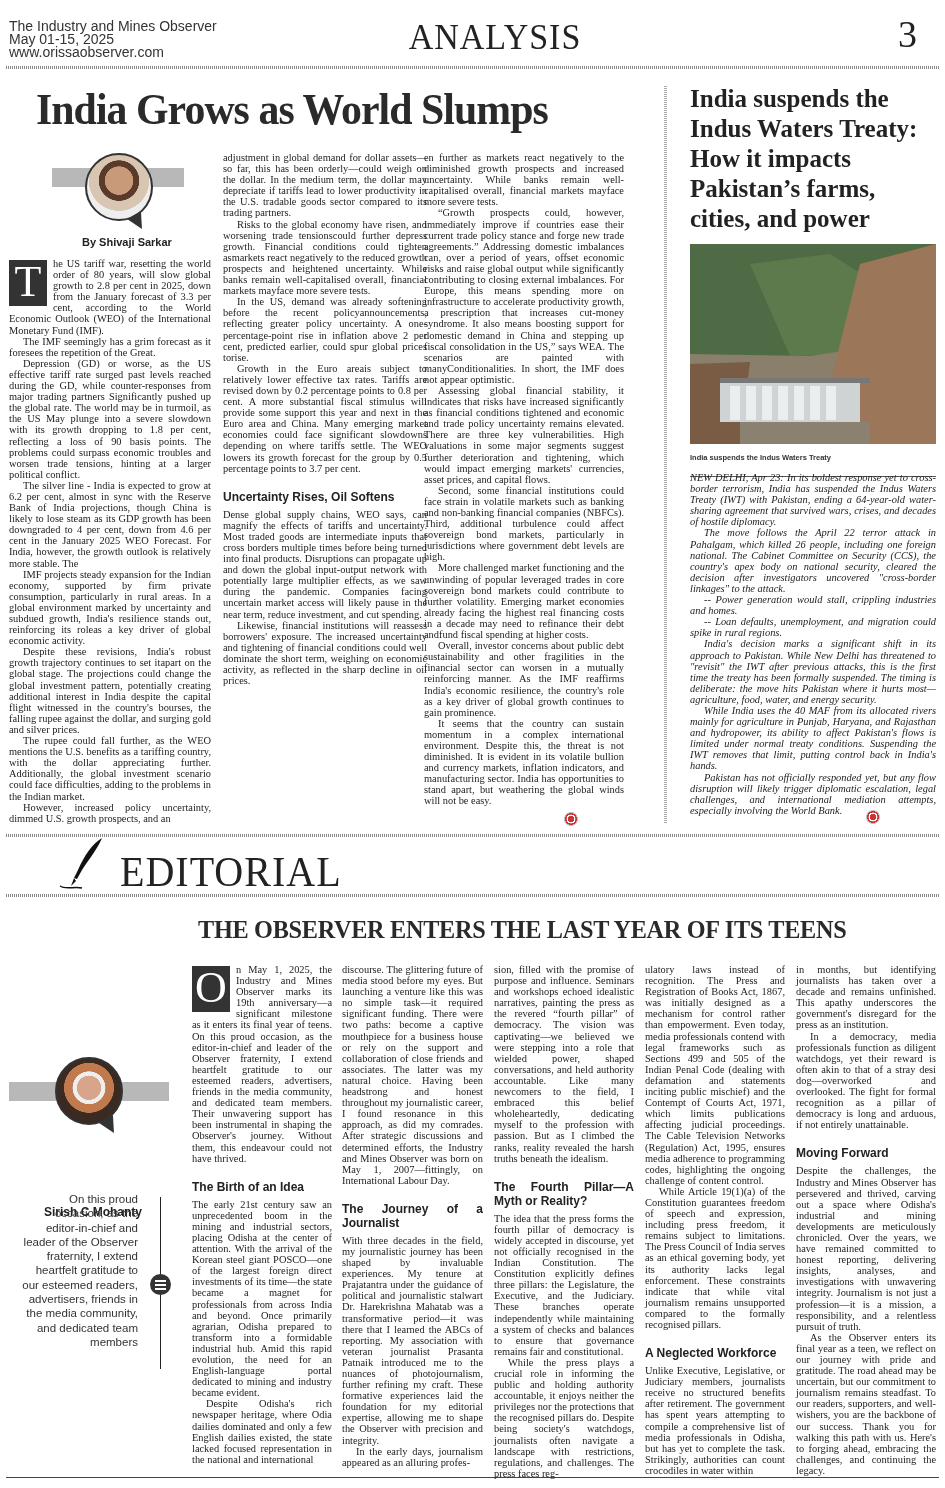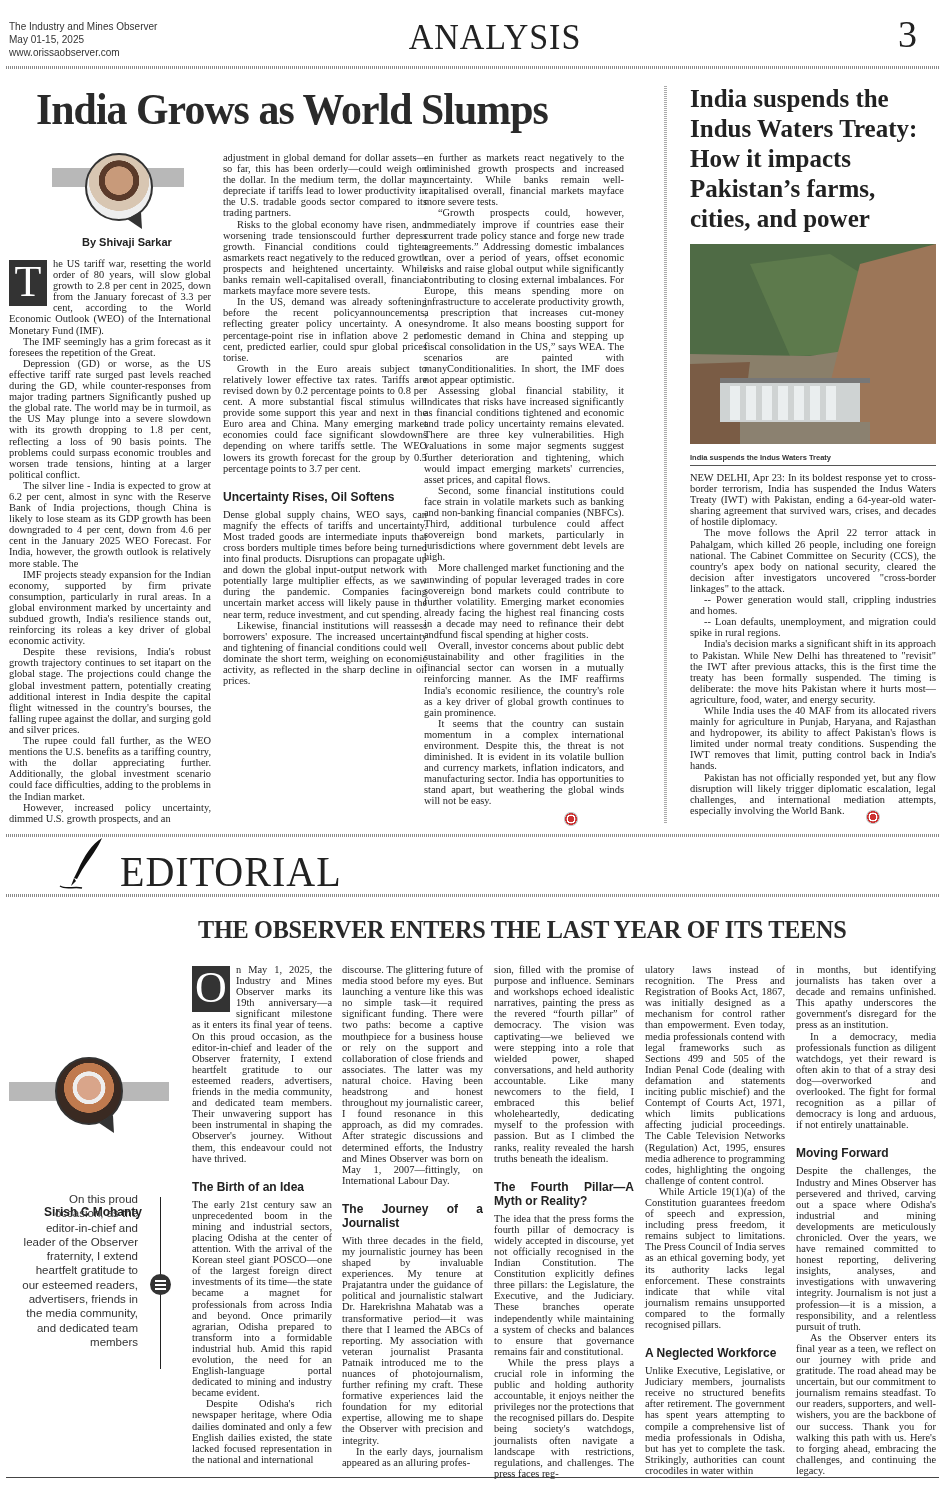--- a/index.html
+++ b/index.html
@@ -1,39 +1,39 @@
 <!DOCTYPE html>
 <html><head>
 <meta charset="utf-8">
 <style>
   * { box-sizing: border-box; margin: 0; padding: 0; }
   html, body { width: 945px; height: 1488px; background: #fff; overflow: hidden; }
   body { position: relative; font-family: "Liberation Serif", "DejaVu Serif", serif; color: #222; }
 
-  .masthead-left { position: absolute; left: 9px; top: 20px; font-family: "Liberation Sans", sans-serif; font-size: 10px; line-height: 13px; color: #333; }
+  .masthead-left { position: absolute; left: 9px; top: 20px; font-family: "Liberation Sans", sans-serif; font-size: 14px; line-height: 13px; color: #333; }
   .section-title { position: absolute; left: 0; width: 990px; top: 18px; text-align: center; font-family: "Liberation Serif", serif; font-size: 34px; letter-spacing: 1px; color: #222; transform: scaleY(1.05); }
   .page-number { position: absolute; right: 28px; top: 12px; font-size: 38px; font-family: "Liberation Serif", serif; color: #222; }
   .dotted-rule { position: absolute; left: 6px; right: 6px; height: 3px; background: repeating-linear-gradient(90deg, #888 0 1px, transparent 1px 2px); }
   .vdots { position: absolute; width: 3px; background: repeating-linear-gradient(180deg, #aaa 0 1px, transparent 1px 2px); }
 
   .headline { position: absolute; left: 36px; top: 84px; font-family: "Liberation Serif", serif; font-weight: bold; font-size: 44px; letter-spacing: -1px; color: #2a2a2a; transform: scaleX(0.95); transform-origin: left; }
   .author-bar { position: absolute; height: 19px; background: #b8b8b8; }
   .avatar { position: absolute; border-radius: 50%; overflow: hidden; border: 2px solid #333; }
   .avatar-tail { position: absolute; width: 0; height: 0; border-left: 8px solid transparent; border-right: 8px solid transparent; border-top: 16px solid #333; transform: rotate(-30deg); }
   .byline { position: absolute; font-family: "Liberation Sans", sans-serif; font-weight: bold; font-size: 11px; color: #222; }
 
   .col { position: absolute; font-size: 10.4px; line-height: 11.1px; text-align: justify; hyphens: auto; color: #222; }
   .col p { text-indent: 14px; }
   .col p.noindent { text-indent: 0; }
   .col h3 { font-family: "Liberation Sans", sans-serif; font-weight: bold; font-size: 12px; line-height: 14px; margin: 16px 0 5px; color: #222; }
   .dropcap { float: left; background: #333; color: #fff; font-size: 44px; line-height: 44px; width: 38px; height: 46px; text-align: center; margin: 2px 6px 0 0; font-family: "Liberation Serif", serif; }
 
   .side-headline { position: absolute; left: 690px; top: 84px; width: 250px; font-family: "Liberation Serif", serif; font-size: 25px; line-height: 30px; color: #222; }
   .photo { position: absolute; left: 690px; top: 244px; width: 246px; height: 200px; overflow: hidden; }
-  .caption { position: absolute; left: 690px; top: 453px; width: 246px; font-family: "Liberation Sans", sans-serif; font-size: 7.5px; font-weight: bold; color: #333; border-bottom: 1px solid #555; padding-bottom: 3px; }
+  .caption { position: absolute; left: 690px; top: 453px; width: 246px; font-family: "Liberation Sans", sans-serif; font-size: 7.5px; font-weight: bold; color: #333; border-bottom: 1px solid #555; padding-bottom: 14px; }
   .end-mark { position: absolute; width: 14px; height: 14px; border-radius: 50%; background: radial-gradient(circle, #c33 0 30%, #fff 31% 45%, #c33 46% 60%, #bbb 61%); }
 
   .editorial-title { position: absolute; left: 120px; top: 848px; font-family: "Liberation Serif", serif; font-size: 40px; letter-spacing: 1px; color: #222; transform: scaleY(1.05); }
   .quill { position: absolute; left: 52px; top: 836px; width: 56px; height: 56px; }
 
   .ed-headline { position: absolute; left: 198px; top: 916px; font-family: "Liberation Serif", serif; font-weight: bold; font-size: 25px; letter-spacing: -0.3px; color: #2a2a2a; transform: scaleX(0.97); transform-origin: left; white-space: nowrap; }
 
   .pullquote { position: absolute; left: 20px; top: 1192px; width: 118px; font-family: "Liberation Sans", sans-serif; font-size: 11.5px; line-height: 14.3px; text-align: right; color: #333; }
   .pq-line { position: absolute; left: 160px; top: 1197px; width: 1px; height: 172px; background: #222; }
   .pq-icon { position: absolute; left: 150px; top: 1274px; width: 21px; height: 21px; border-radius: 50%; background: #333; }
@@ -112,21 +112,21 @@
       <rect x="104" y="142" width="10" height="34"></rect>
         <rect x="120" y="142" width="10" height="34"></rect>
       <rect x="136" y="142" width="10" height="34"></rect>
     </g>
     <rect x="30" y="134" width="150" height="5" fill="#777"></rect>
     <rect x="50" y="178" width="130" height="22" fill="#8b8170"></rect>
   </svg>
 </div>
 <div class="caption">India suspends the Indus Waters Treaty</div>
 
-<div class="col" style="left:690px;top:472px;width:246px;">
+<div class="col" style="left:690px;top:472px;width:246px;font-style:italic;">
   <p class="noindent">NEW DELHI, Apr 23: In its boldest response yet to cross-border terrorism, India has suspended the Indus Waters Treaty (IWT) with Pakistan, ending a 64-year-old water-sharing agreement that survived wars, crises, and decades of hostile diplomacy.</p>
   <p>The move follows the April 22 terror attack in Pahalgam, which killed 26 people, including one foreign national. The Cabinet Committee on Security (CCS), the country's apex body on national security, cleared the decision after investigators uncovered "cross-border linkages" to the attack.</p>
   <p>-- Power generation would stall, crippling industries and homes.</p>
   <p>-- Loan defaults, unemployment, and migration could spike in rural regions.</p>
   <p>India's decision marks a significant shift in its approach to Pakistan. While New Delhi has threatened to "revisit" the IWT after previous attacks, this is the first time the treaty has been formally suspended. The timing is deliberate: the move hits Pakistan where it hurts most—agriculture, food, water, and energy security.</p>
   <p>While India uses the 40 MAF from its allocated rivers mainly for agriculture in Punjab, Haryana, and Rajasthan and hydropower, its ability to affect Pakistan's flows is limited under normal treaty conditions. Suspending the IWT removes that limit, putting control back in India's hands.</p>
   <p>Pakistan has not officially responded yet, but any flow disruption will likely trigger diplomatic escalation, legal challenges, and international mediation attempts, especially involving the World Bank.</p>
 </div>
 <div class="end-mark" style="left:866px;top:810px;"></div>
 

